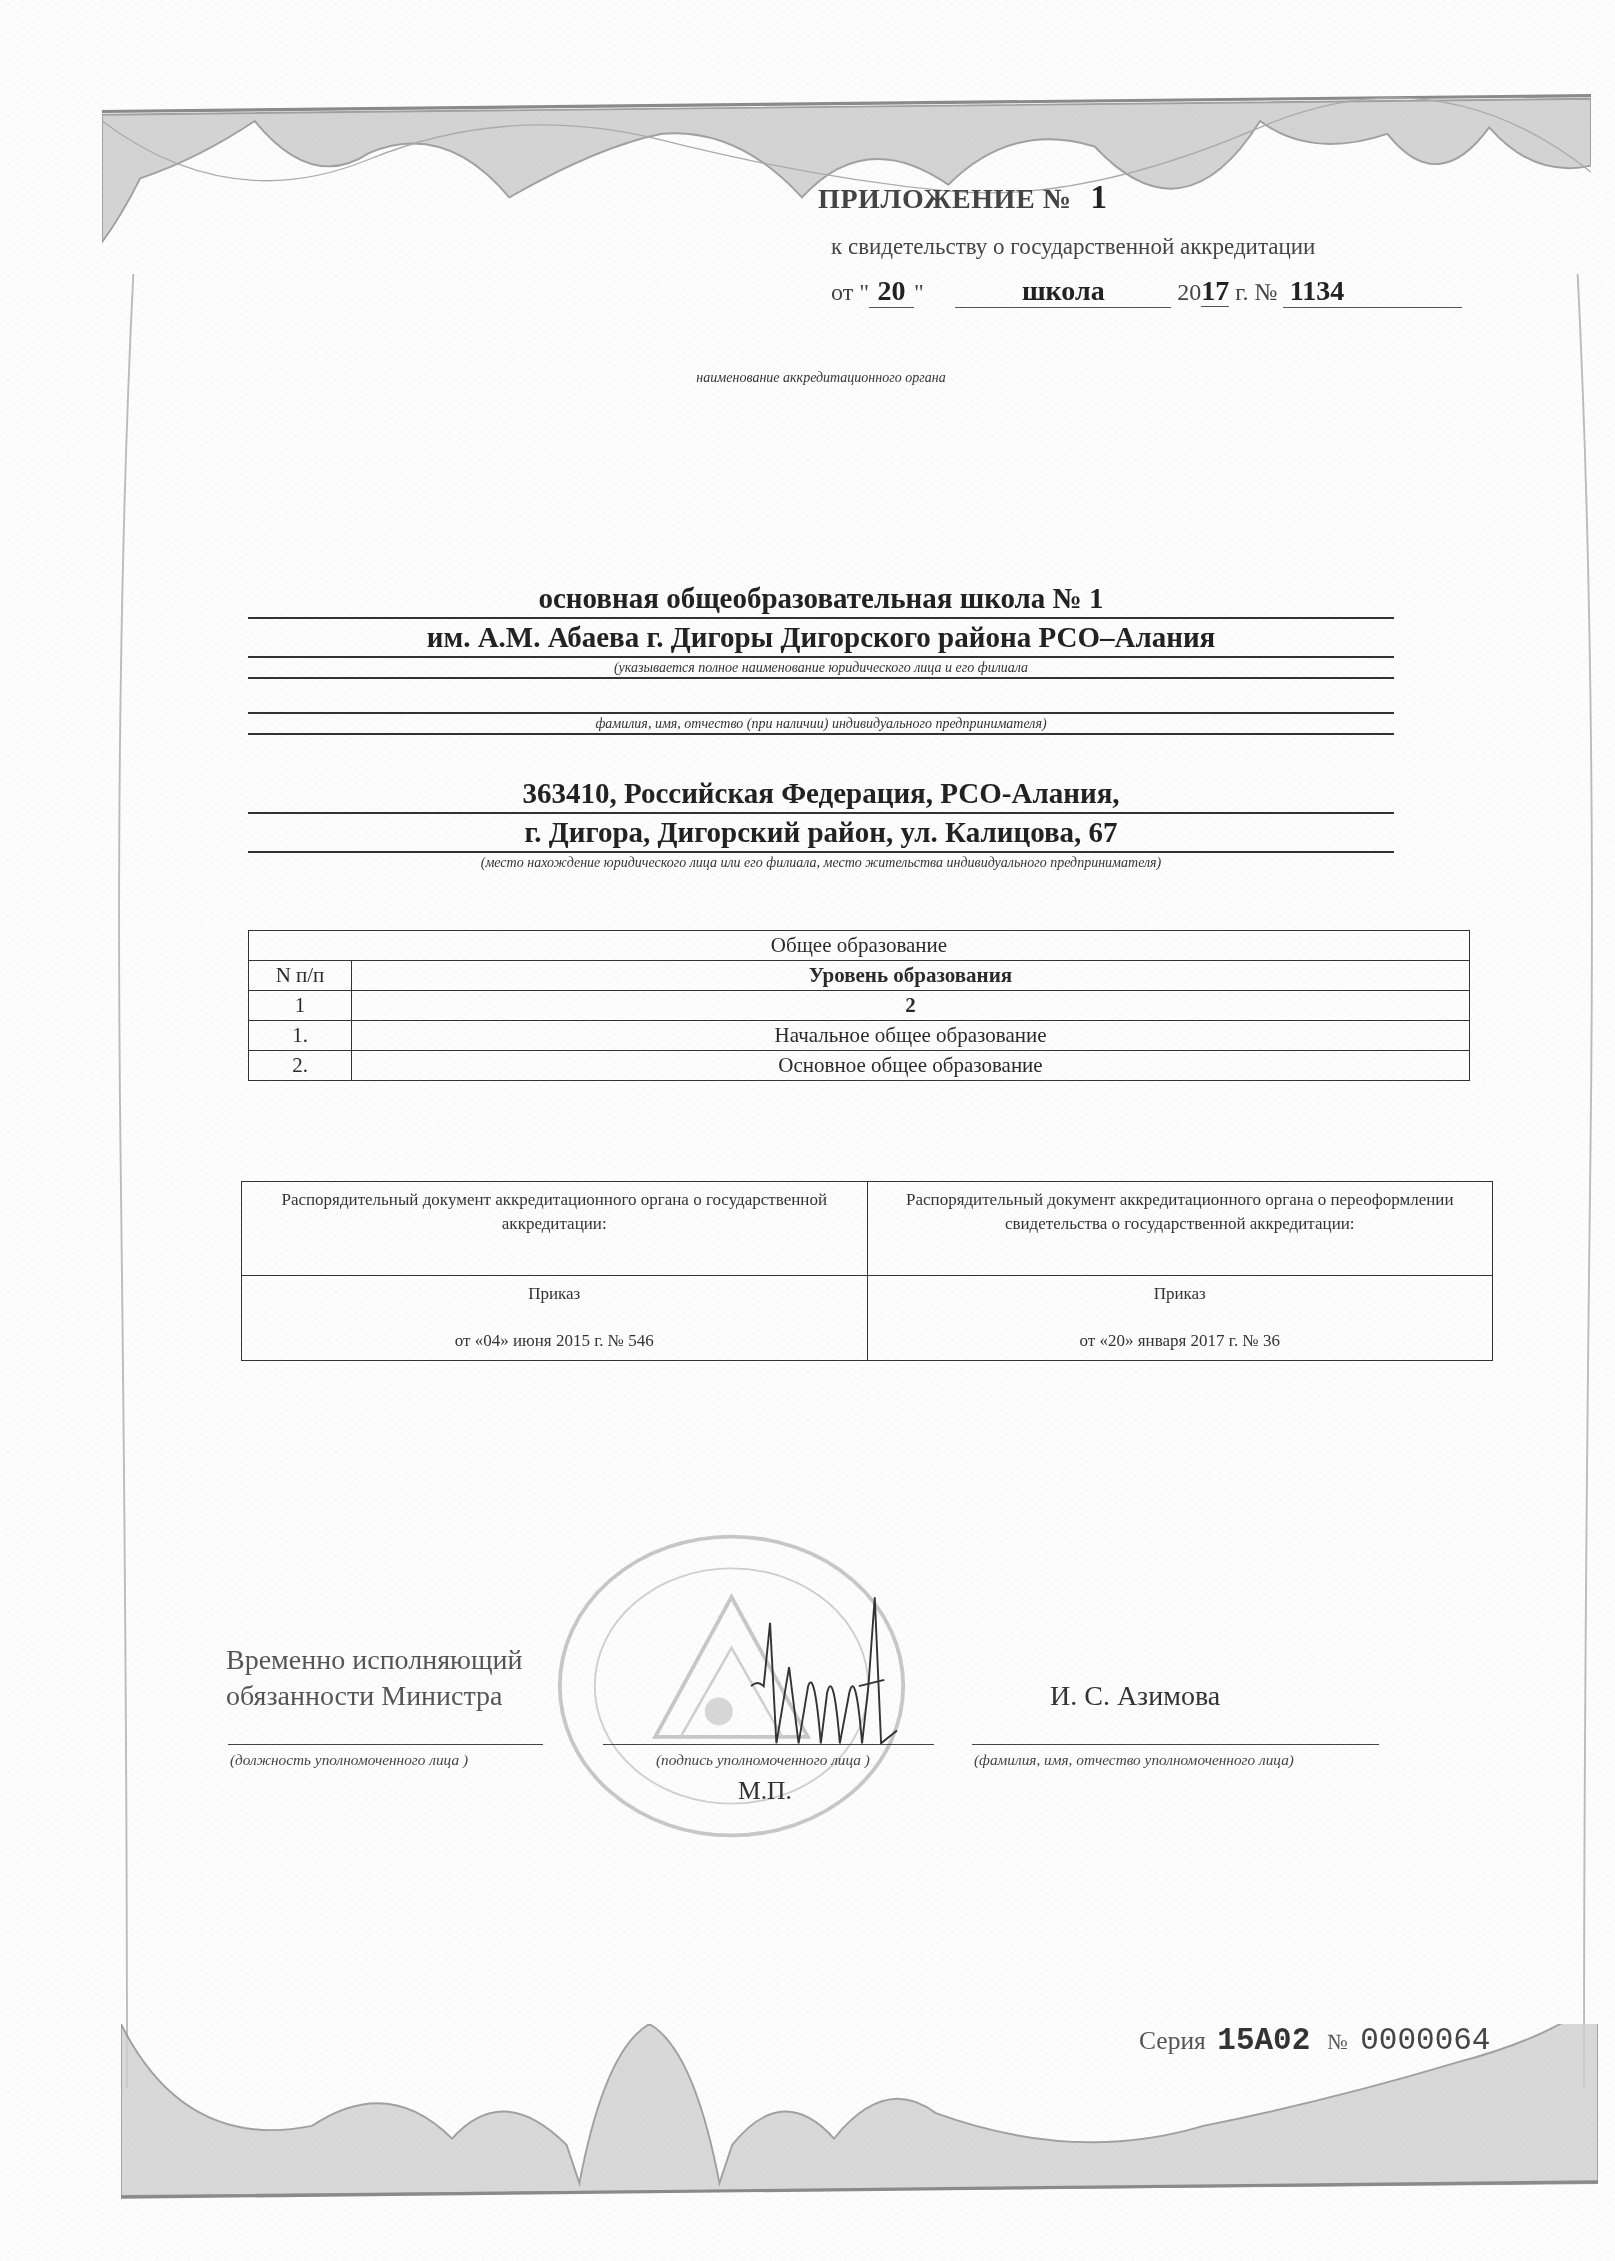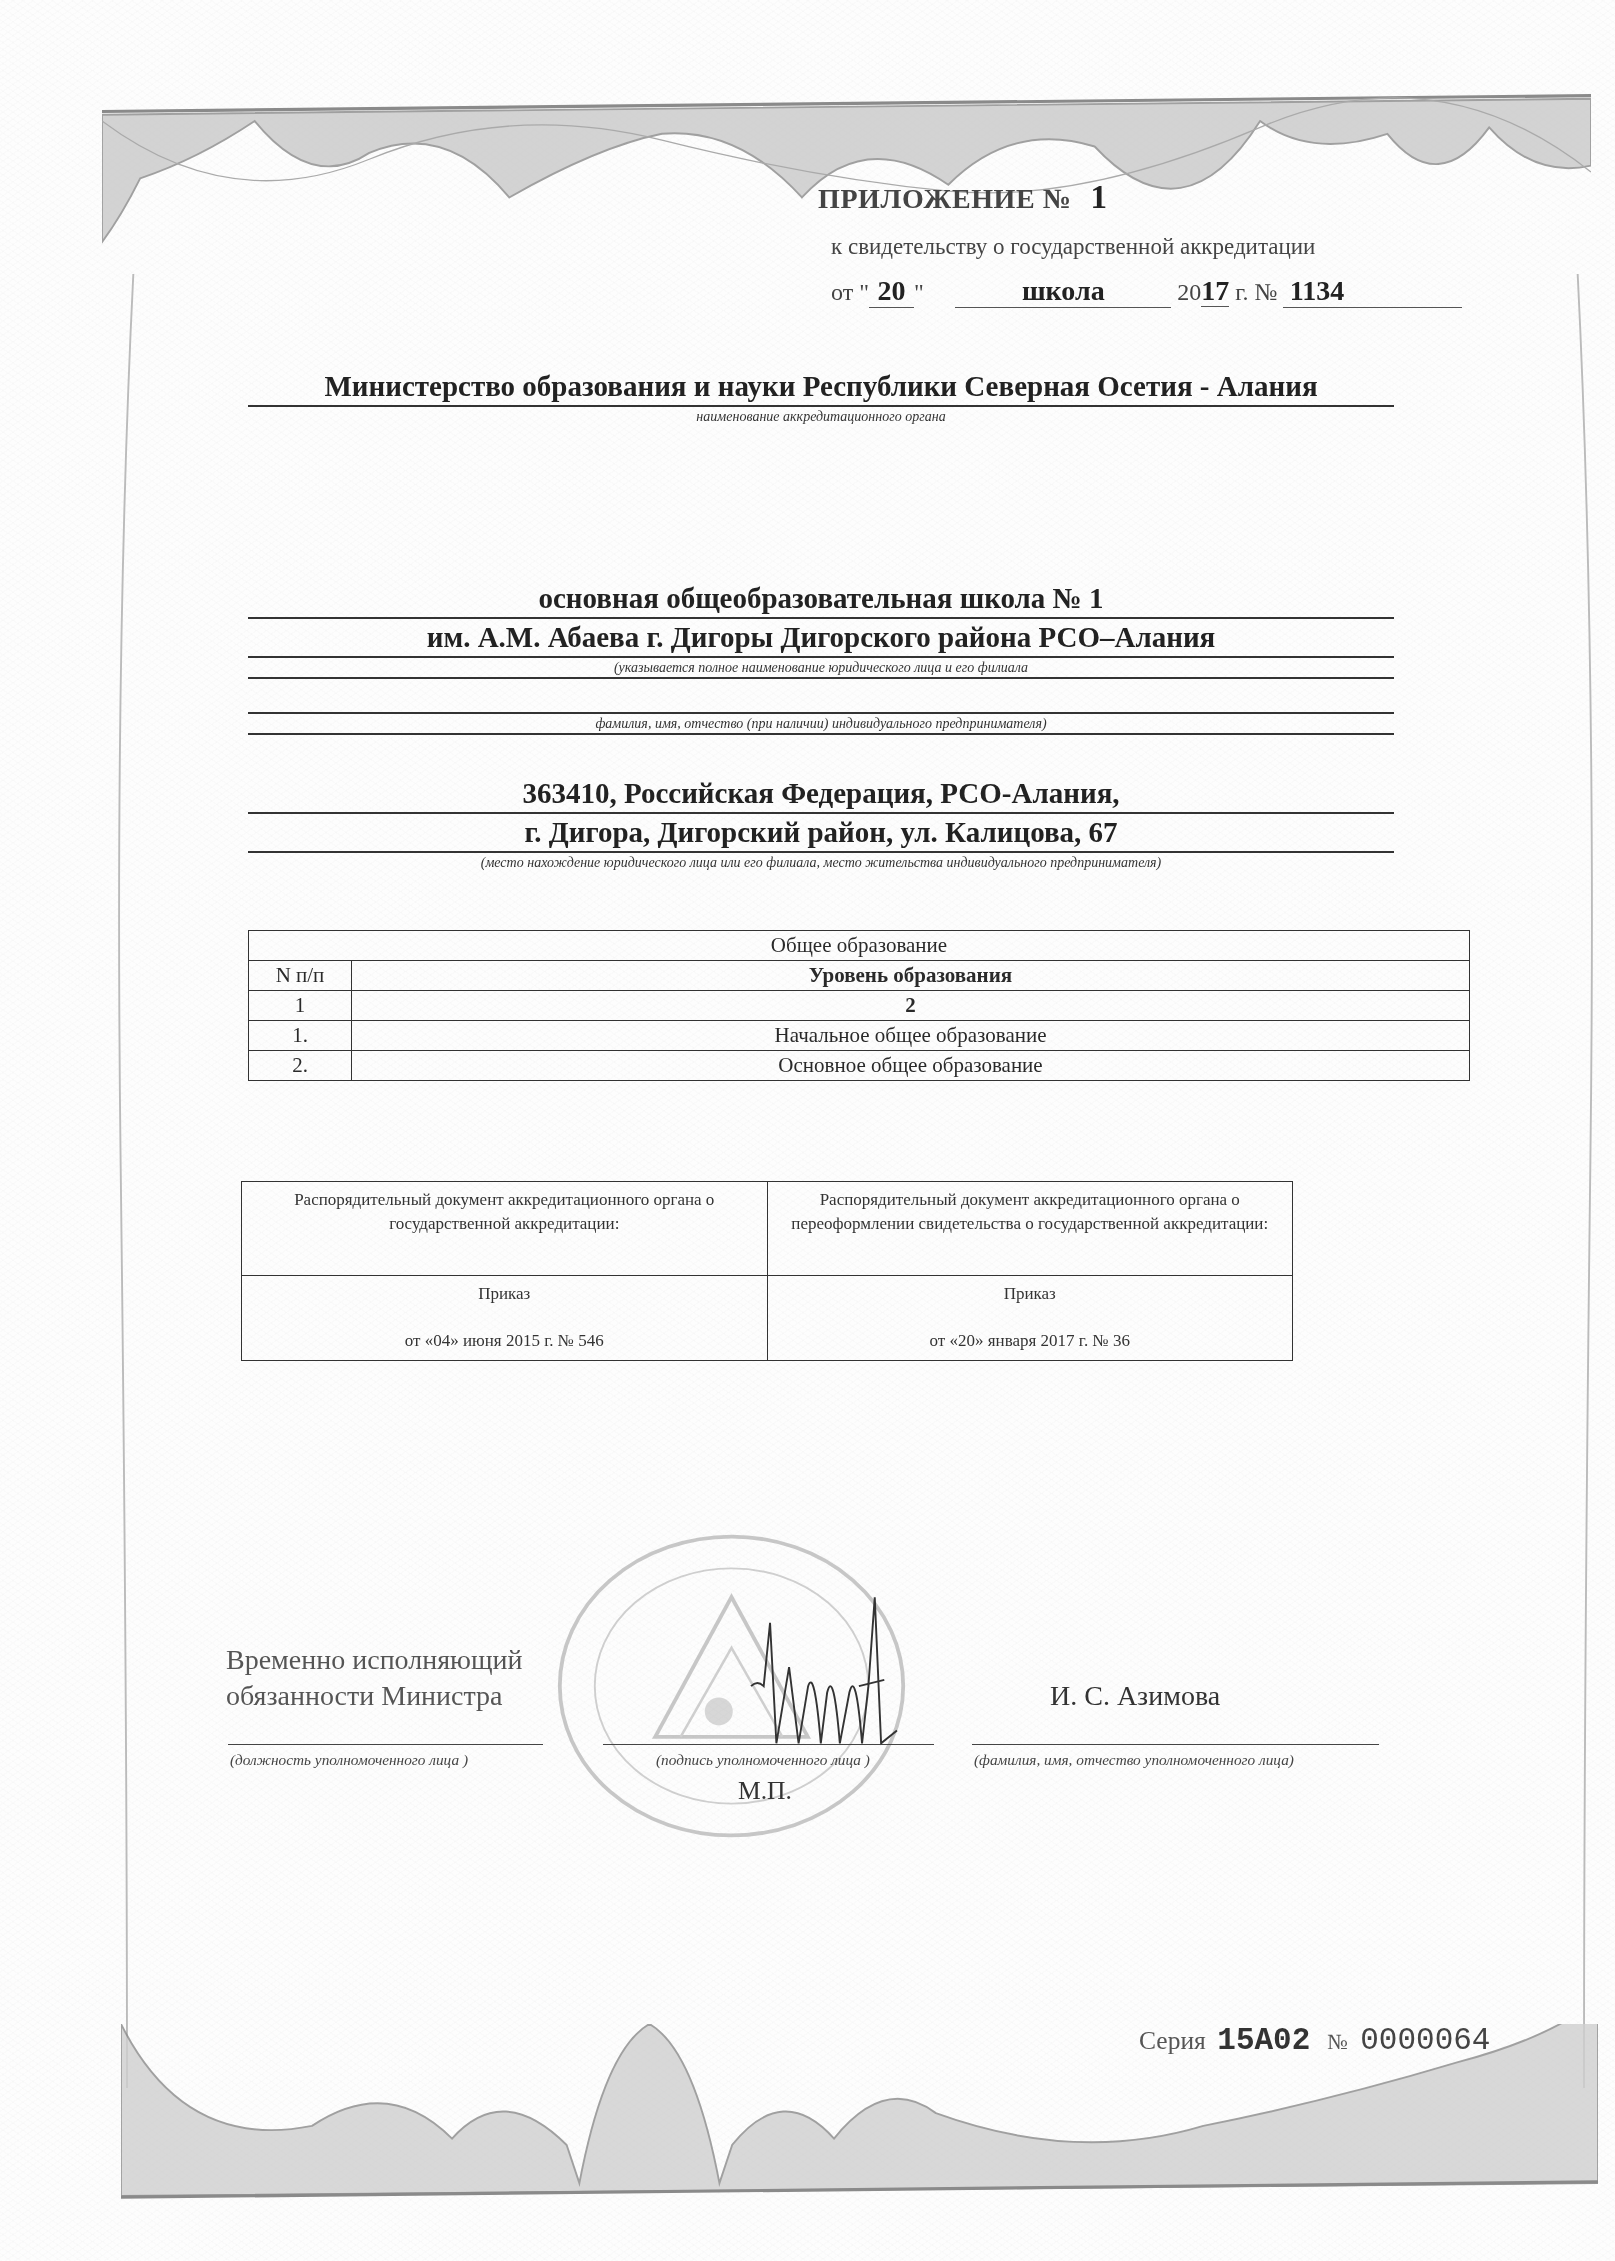--- a/index.html
+++ b/index.html
@@ -30,21 +30,21 @@
   .lined { border-bottom: 2.5px solid #333; }
   .bold-line { font-size: 29px; font-weight: bold; color: #222; line-height: 37px; }
   .hint { font-size: 14px; font-style: italic; color: #333; line-height: 19px; }
 
   table.levels { position: absolute; left: 248px; top: 930px; width: 1222px; border-collapse: collapse;
                  font-size: 21px; }
   table.levels td { border: 1.9px solid #333; text-align: center; height: 29px; padding: 0; }
   table.levels td.nn { width: 102px; font-weight: normal; }
   .b { font-weight: bold; }
 
-  table.docs { position: absolute; left: 241px; top: 1181px; width: 1052px; border-collapse: collapse;
+  table.docs { position: absolute; left: 241px; top: 1181px; width: 1252px; border-collapse: collapse;
                font-size: 17px; color: #333; }
   table.docs td { border: 1.9px solid #333; text-align: center; vertical-align: top; padding: 6.4px 6.4px; width: 50%; line-height: 24px; }
   table.docs tr.head td { height: 80px; }
   table.docs tr.body td { height: 62px; }
   .gap { display: block; height: 23px; }
 
   .sig-role { position: absolute; left: 226px; top: 1642px; font-family: "Liberation Serif", serif;
               font-size: 28px; color: #555; line-height: 36px; }
   .sig-name { position: absolute; left: 1050px; top: 1680px; font-size: 28px; color: #333; }
   .sig-line { position: absolute; top: 1744px; border-bottom: 1.9px solid #444; }
@@ -84,21 +84,20 @@
   <div class="to-cert">к свидетельству о государственной аккредитации</div>
   <div class="cert-date">
     <span>от "</span><span class="u day">20</span><span>"</span>
     <span class="u month">школа</span>
     <span>20</span><span class="yr">17</span>
     <span>г. №</span>
     <span class="u no">1134</span>
   </div>
 
   <div class="line-block" style="top:368px;">
-    <div class="bold-line lined">Министерство образования и науки Республики Северная Осетия - Алания</div>
     <div class="hint">наименование аккредитационного органа</div>
   </div>
 
   <div class="line-block" style="top:580px;">
     <div class="bold-line lined">основная общеобразовательная школа № 1</div>
     <div class="bold-line lined">им. А.М. Абаева  г. Дигоры Дигорского района РСО–Алания</div>
     <div class="hint lined">(указывается полное  наименование юридического лица и его филиала</div>
     <div class="hint lined" style="height:33px;"></div>
     <div class="hint lined">фамилия, имя, отчество (при наличии) индивидуального предпринимателя)</div>
   </div>

